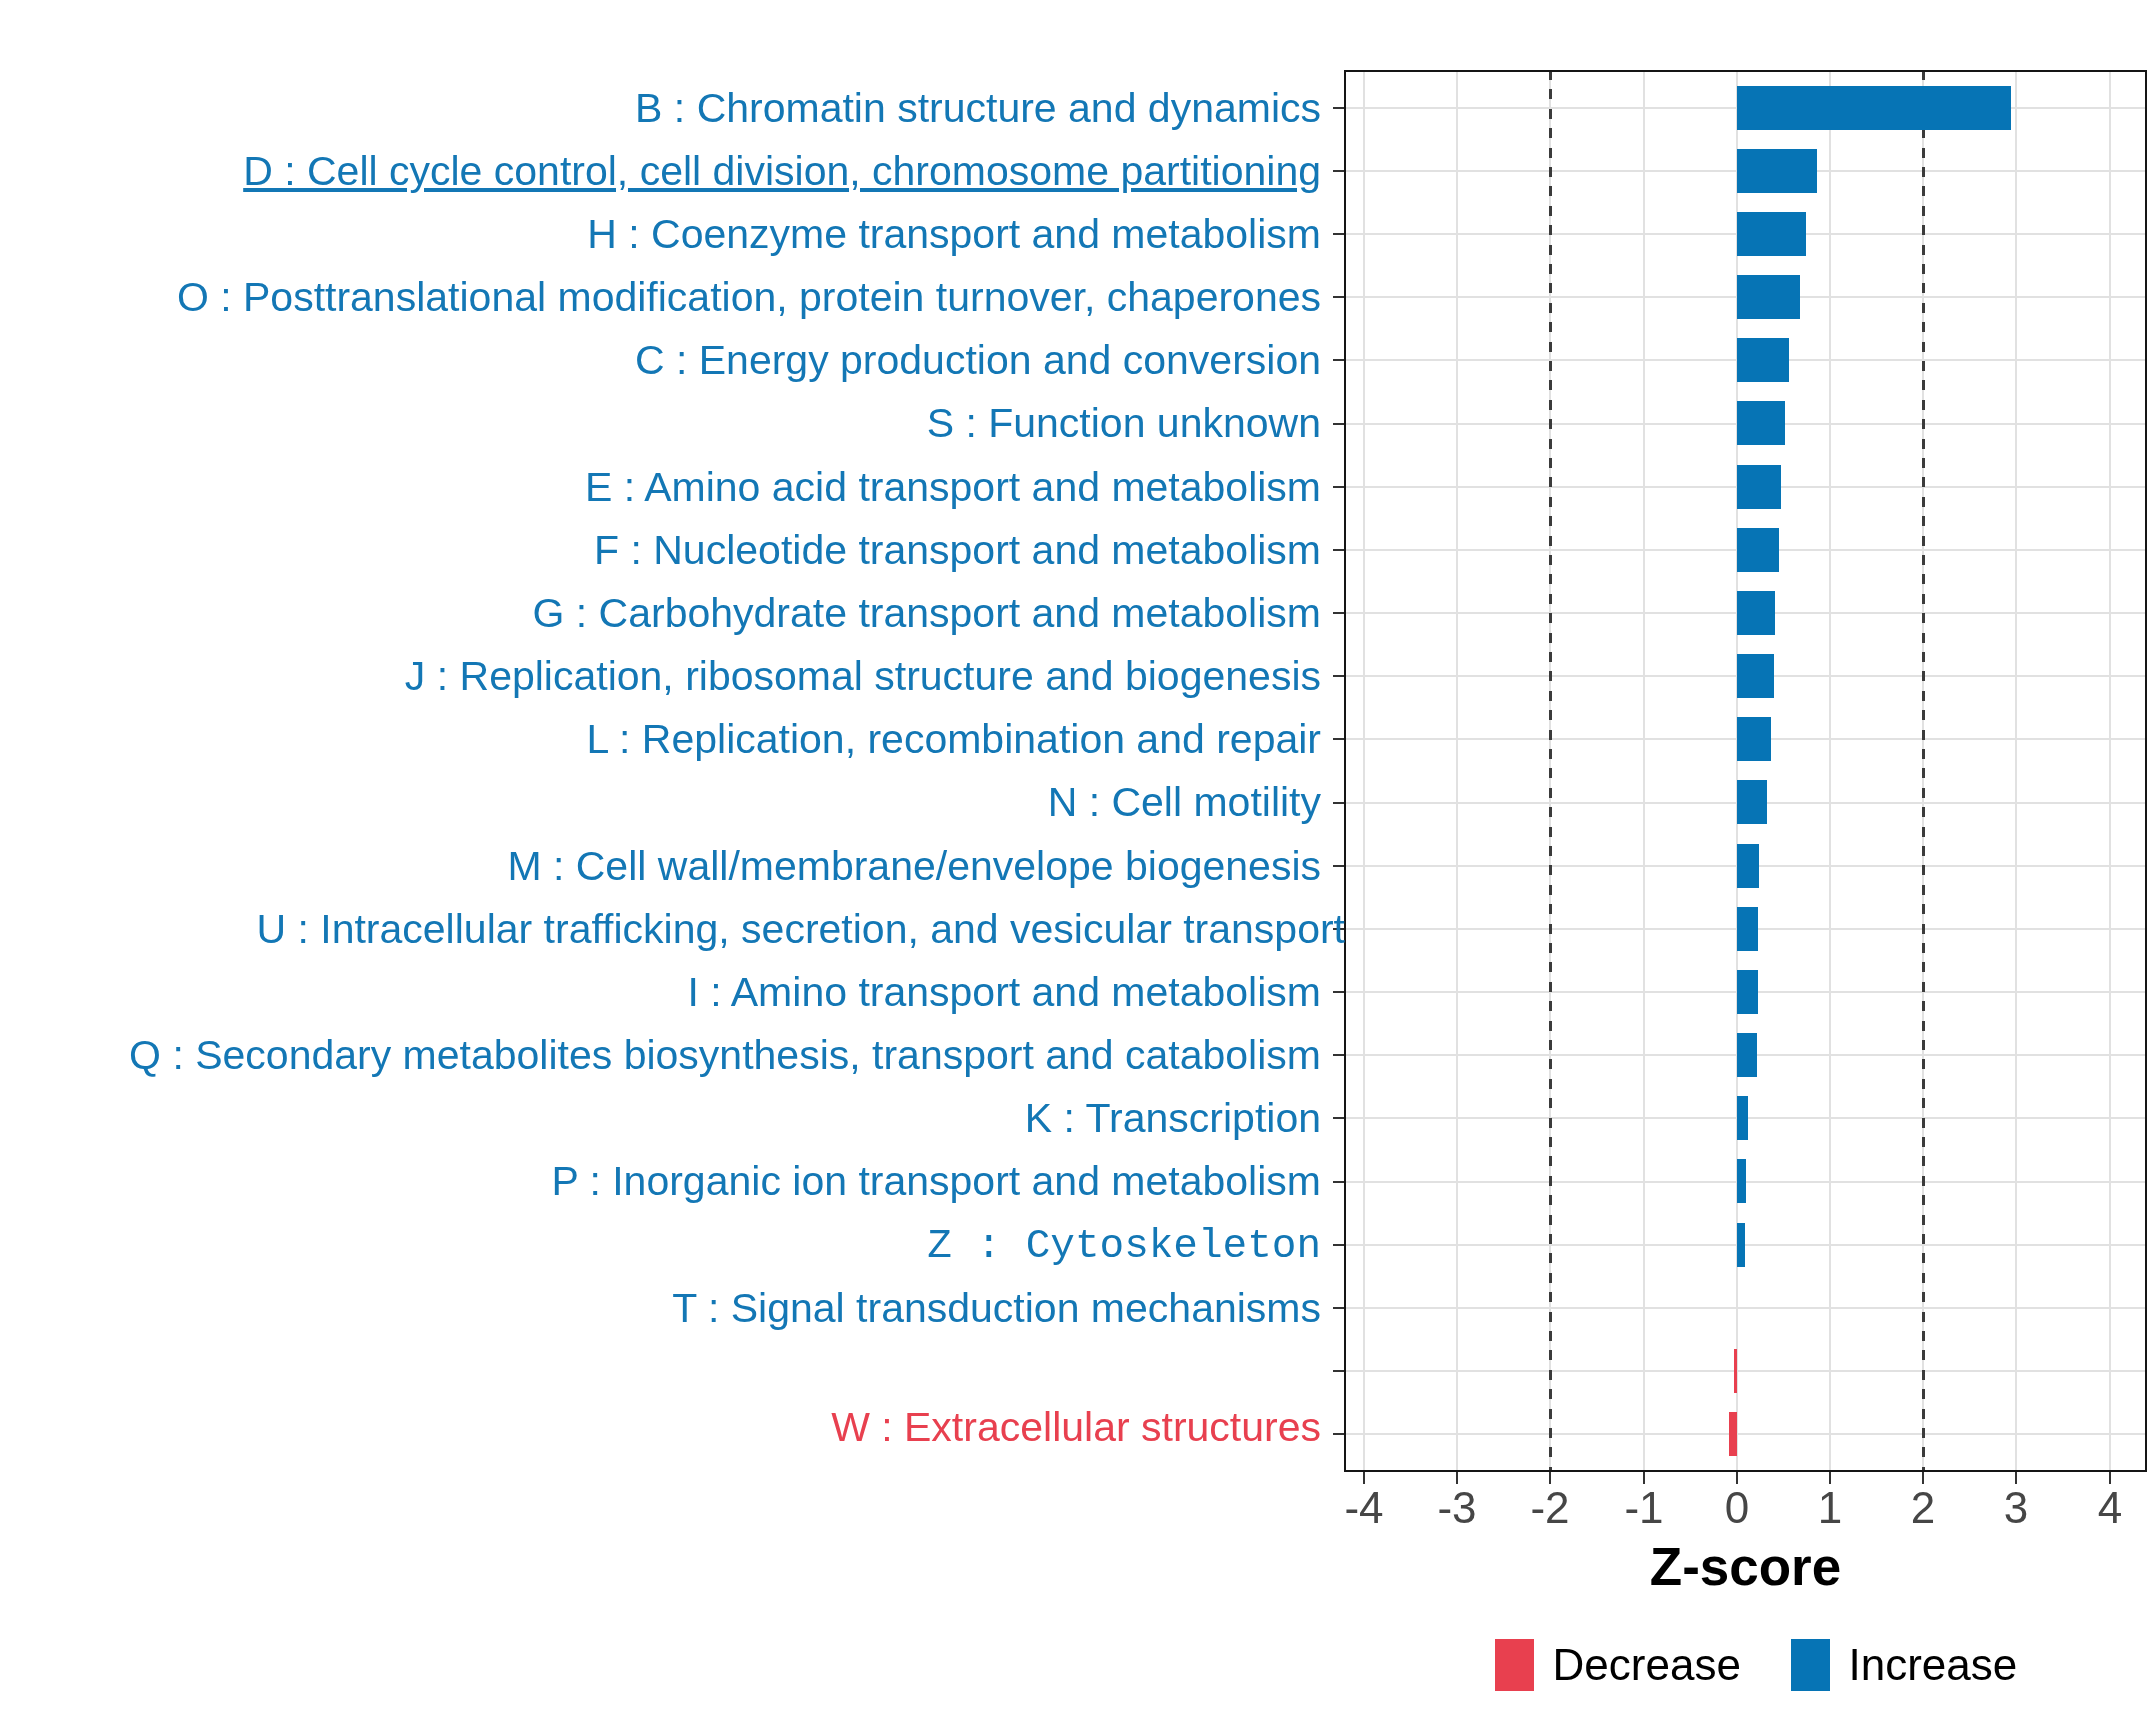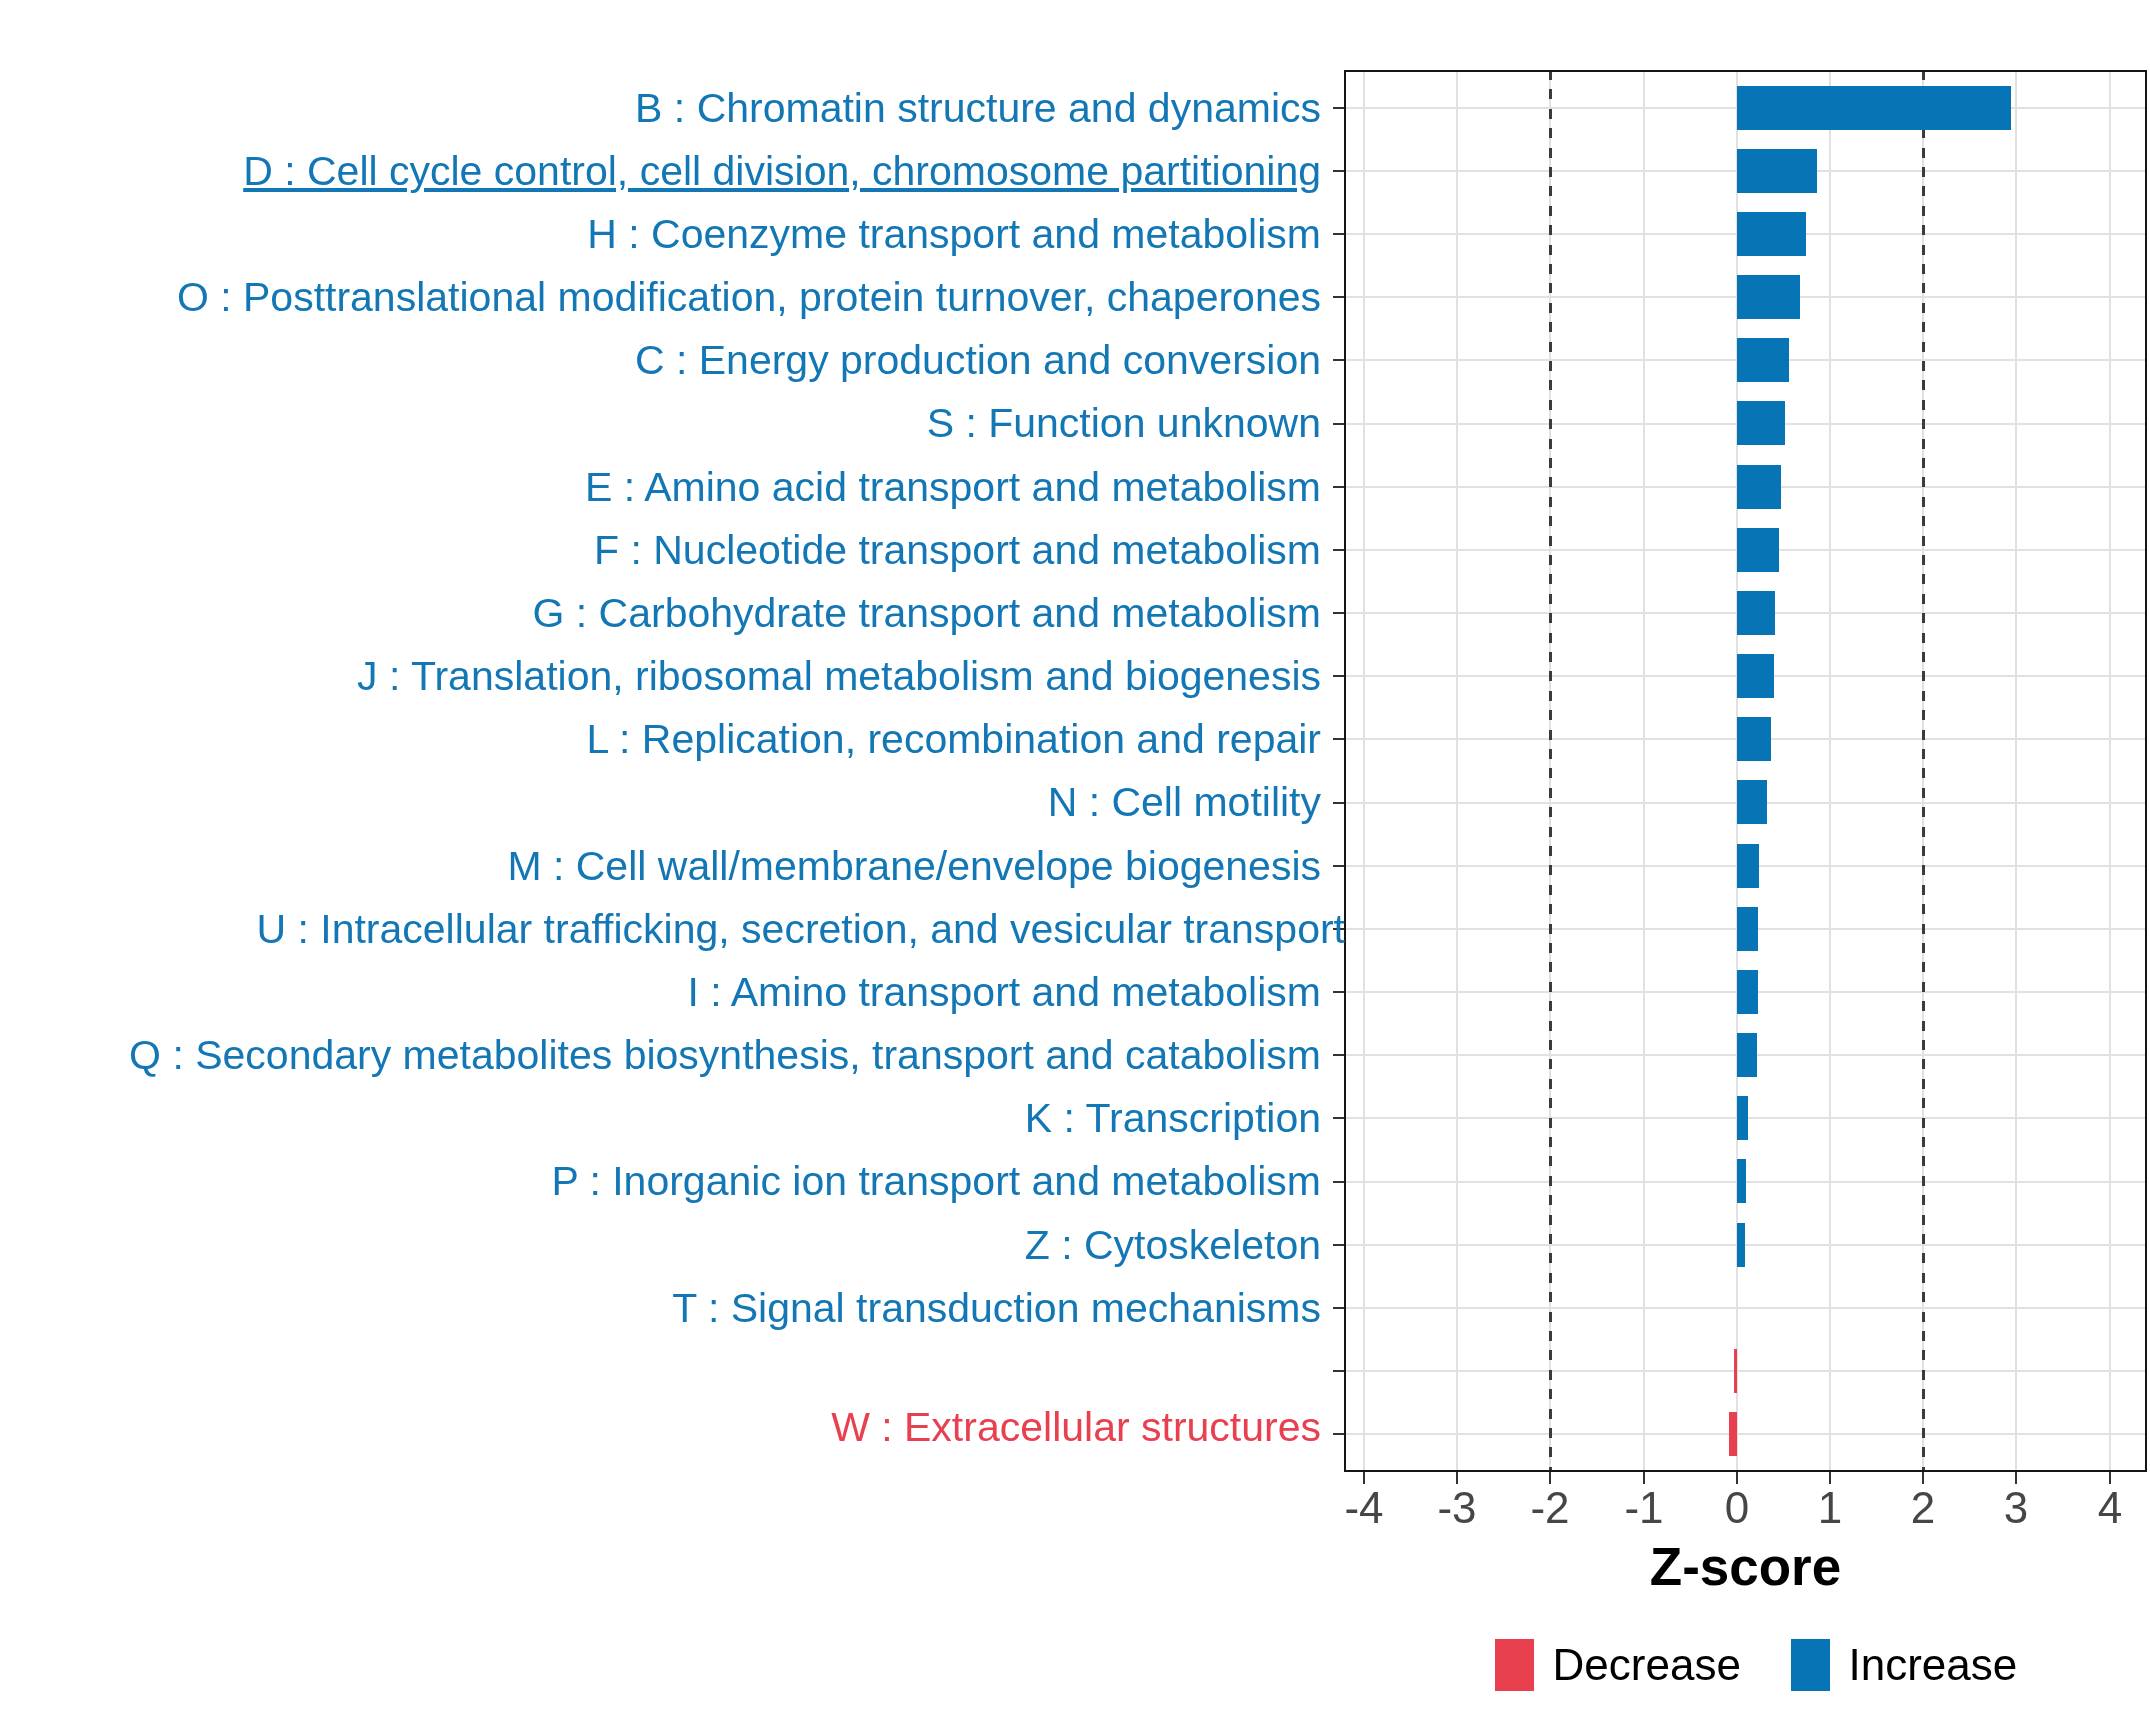--- a/index.html
+++ b/index.html
@@ -156,26 +156,26 @@
     <div class="xticklabel" style="left: 2060px;">4</div>
     <div class="ylabel" style="top: 77px; height: 63px; color: rgb(19, 119, 181);">B : Chromatin structure and dynamics</div>
     <div class="ylabel" style="top: 140px; height: 63px; color: rgb(19, 119, 181); text-decoration: underline;">D : Cell cycle control, cell division, chromosome partitioning</div>
     <div class="ylabel" style="top: 203px; height: 63px; color: rgb(19, 119, 181);">H : Coenzyme transport and metabolism</div>
     <div class="ylabel" style="top: 266px; height: 63px; color: rgb(19, 119, 181);">O : Posttranslational modification, protein turnover, chaperones</div>
     <div class="ylabel" style="top: 329px; height: 63px; color: rgb(19, 119, 181);">C : Energy production and conversion</div>
     <div class="ylabel" style="top: 392px; height: 63px; color: rgb(19, 119, 181);">S : Function unknown</div>
     <div class="ylabel" style="top: 456px; height: 63px; color: rgb(19, 119, 181);">E : Amino acid transport and metabolism</div>
     <div class="ylabel" style="top: 519px; height: 63px; color: rgb(19, 119, 181);">F : Nucleotide transport and metabolism</div>
     <div class="ylabel" style="top: 582px; height: 63px; color: rgb(19, 119, 181);">G : Carbohydrate transport and metabolism</div>
-    <div class="ylabel" style="top: 645px; height: 63px; color: rgb(19, 119, 181);">J : Translation, ribosomal metabolism and biogenesis</div>
+    <div class="ylabel" style="top: 645px; height: 63px; color: rgb(19, 119, 181);">J : Replication, ribosomal structure and biogenesis</div>
     <div class="ylabel" style="top: 708px; height: 63px; color: rgb(19, 119, 181);">L : Replication, recombination and repair</div>
     <div class="ylabel" style="top: 771px; height: 63px; color: rgb(19, 119, 181);">N : Cell motility</div>
     <div class="ylabel" style="top: 835px; height: 63px; color: rgb(19, 119, 181);">M : Cell wall/membrane/envelope biogenesis</div>
     <div class="ylabel" style="top: 898px; height: 63px; color: rgb(19, 119, 181); padding-left: 24px;">U : Intracellular trafficking, secretion, and vesicular transport</div>
     <div class="ylabel" style="top: 961px; height: 63px; color: rgb(19, 119, 181);">I : Amino transport and metabolism</div>
     <div class="ylabel" style="top: 1087px; height: 63px; color: rgb(19, 119, 181);">K : Transcription</div>
     <div class="ylabel" style="top: 1024px; height: 63px; color: rgb(19, 119, 181);">Q : Secondary metabolites biosynthesis, transport and catabolism</div>
     <div class="ylabel" style="top: 1150px; height: 63px; color: rgb(19, 119, 181);">P : Inorganic ion transport and metabolism</div>
-    <div class="ylabel" style="top: 1214px; height: 63px; color: rgb(19, 119, 181);">Z : Cytoskeleton</div>
+    <div class="ylabel" style="top: 1214px; height: 63px; color: rgb(19, 119, 181); font-family: Liberation Mono, monospace;">Z : Cytoskeleton</div>
     <div class="ylabel" style="top: 1277px; height: 63px; color: rgb(19, 119, 181);">T : Signal transduction mechanisms</div>
     <div class="ylabel" style="top: 1396px; height: 63px; color: rgb(232, 64, 79);">W : Extracellular structures</div>
   </div>
 
 
 </body></html>

